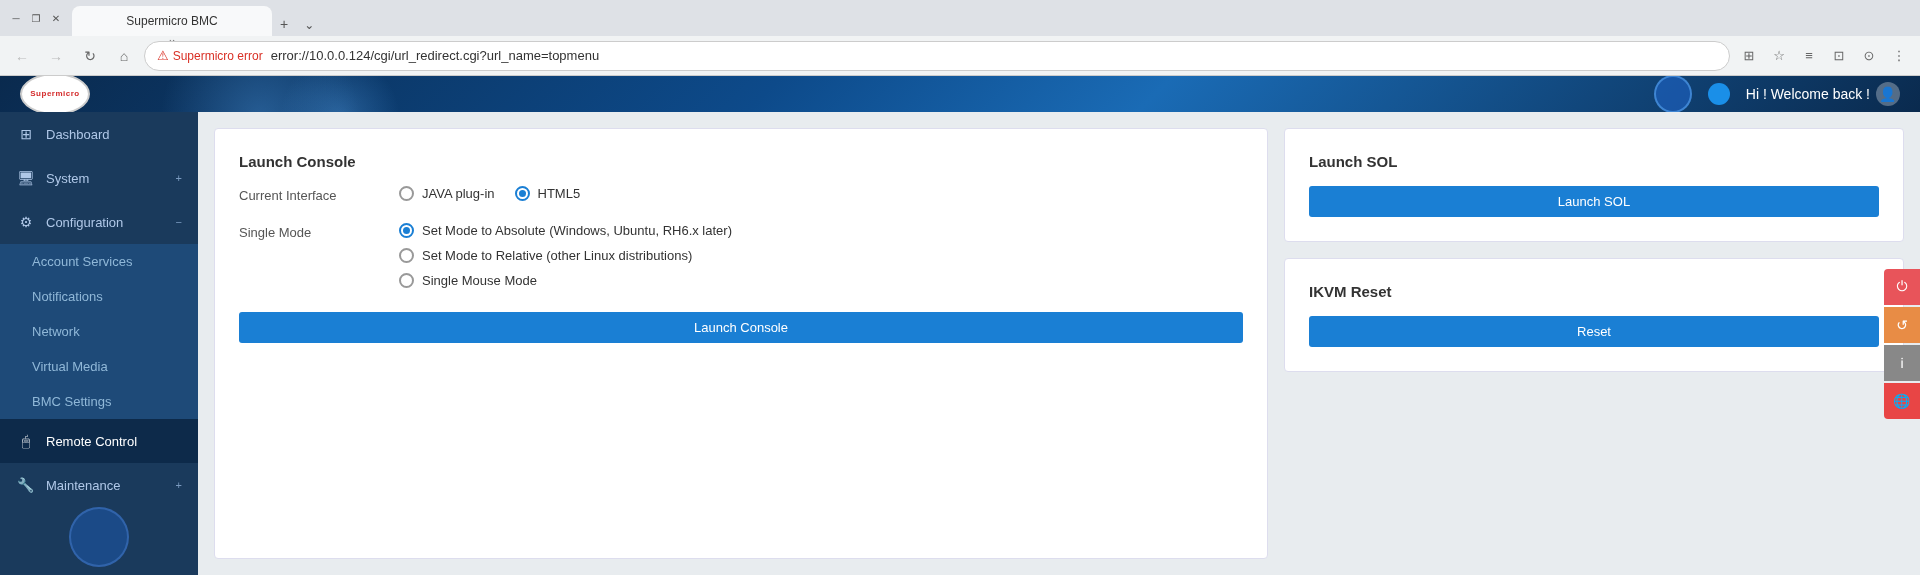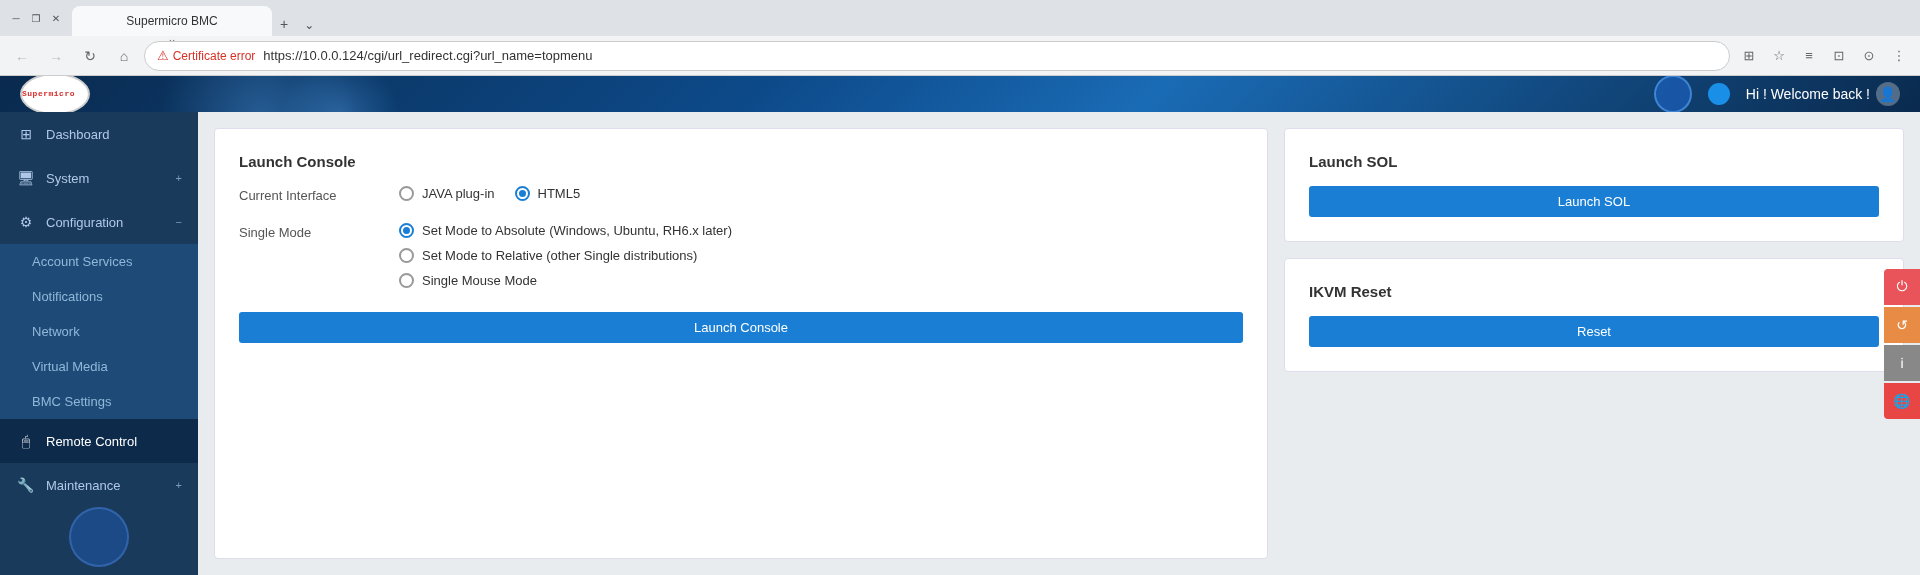--- a/index.html
+++ b/index.html
@@ -24,21 +24,21 @@
     .cert-error { color: #d93025; font-size: 12px; display: flex; align-items: center; gap: 4px; }
     .cert-icon { font-size: 13px; }
     .address-text { font-size: 13px; color: #333; }
     .address-actions { display: flex; gap: 4px; align-items: center; }
     .addr-icon-btn { width: 26px; height: 26px; display: flex; align-items: center; justify-content: center; border-radius: 50%; cursor: pointer; color: #666; font-size: 13px; }
 
     
     .app-container { display: flex; flex-direction: column; width: 1920px; height: calc(575px - 76px); }
     .app-header { height: 65px; background: linear-gradient(135deg, #0a2a4e 0%, #0d4a8a 40%, #1a6bb5 60%, #0a2a4e 100%); display: flex; align-items: center; justify-content: space-between; padding: 0 20px; position: relative; overflow: hidden; }
     .header-logo { display: flex; align-items: center; }
-    .logo-oval { width: 70px; height: 42px; background: white; border-radius: 50%; display: flex; align-items: center; justify-content: flex-start; border: 2px solid #ccc; font-family: Liberation Mono, monospace; }
+    .logo-oval { width: 70px; height: 42px; background: white; border-radius: 50%; display: flex; align-items: center; justify-content: center; border: 2px solid #ccc; }
 
     .header-decorations { position: absolute; top: 0; left: 0; width: 100%; height: 100%; pointer-events: none; }
     .deco-circle { position: absolute; border-radius: 50%; background: radial-gradient(circle, rgba(100,180,255,0.3) 0%, transparent 70%); }
 
     .header-right { display: flex; align-items: center; gap: 16px; }
     .header-circle-btn { width: 38px; height: 38px; border-radius: 50%; background: rgba(30,100,200,0.6); border: 2px solid rgba(100,180,255,0.5); cursor: pointer; display: flex; align-items: center; justify-content: center; }
     .header-circle-sm { width: 22px; height: 22px; border-radius: 50%; background: #1a8fe8; cursor: pointer; }
     .welcome-text { color: white; font-size: 14px; display: flex; align-items: center; gap: 6px; }
     .user-icon { width: 24px; height: 24px; border-radius: 50%; background: rgba(255,255,255,0.3); display: flex; align-items: center; justify-content: center; color: white; font-size: 14px; }
 
@@ -113,23 +113,23 @@
 
   <div class="browser-navbar">
     <div class="nav-btn disabled">←</div>
     <div class="nav-btn disabled">→</div>
     <div class="nav-btn">↻</div>
     <div class="nav-btn">⌂</div>
 
     <div class="address-bar">
       <span class="cert-error">
         <span class="cert-icon">⚠</span>
-        <span>Certificate error</span>
+        <span>Supermicro error</span>
       </span>
-      <span class="address-text">https://10.0.0.124/cgi/url_redirect.cgi?url_name=topmenu</span>
+      <span class="address-text">error://10.0.0.124/cgi/url_redirect.cgi?url_name=topmenu</span>
     </div>
 
     <div class="address-actions">
       <div class="addr-icon-btn">⊞</div>
       <div class="addr-icon-btn">☆</div>
       <div class="addr-icon-btn">≡</div>
       <div class="addr-icon-btn">⊡</div>
       <div class="addr-icon-btn">⊙</div>
       <div class="addr-icon-btn">⋮</div>
     </div>
@@ -234,21 +234,21 @@
 
         <div class="form-row">
           <div class="form-label">Single Mode</div>
           <div class="form-control">
             <div class="radio-option">
               <div class="radio-circle selected"></div>
               <span>Set Mode to Absolute (Windows, Ubuntu, RH6.x later)</span>
             </div>
             <div class="radio-option">
               <div class="radio-circle"></div>
-              <span>Set Mode to Relative (other Single distributions)</span>
+              <span>Set Mode to Relative (other Linux distributions)</span>
             </div>
             <div class="radio-option">
               <div class="radio-circle"></div>
               <span>Single Mouse Mode</span>
             </div>
           </div>
         </div>
 
         <div class="launch-btn-row">
           <button class="btn-primary">Launch Console</button>

